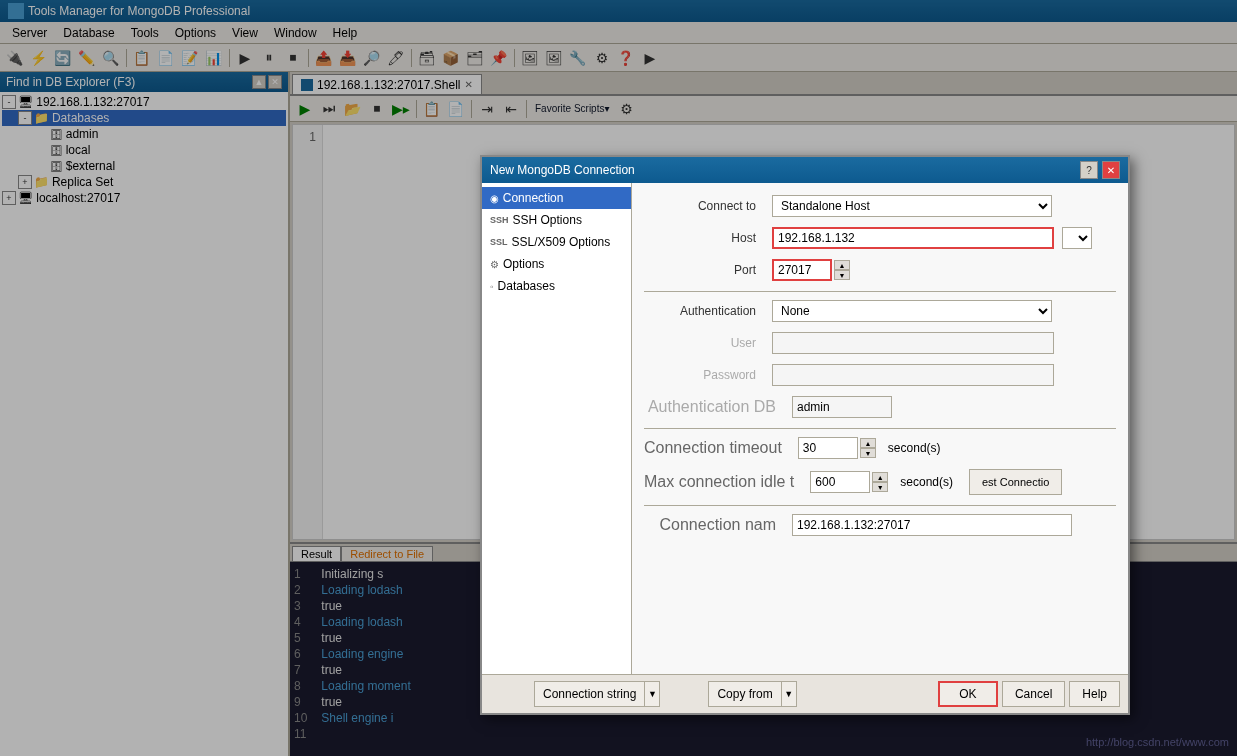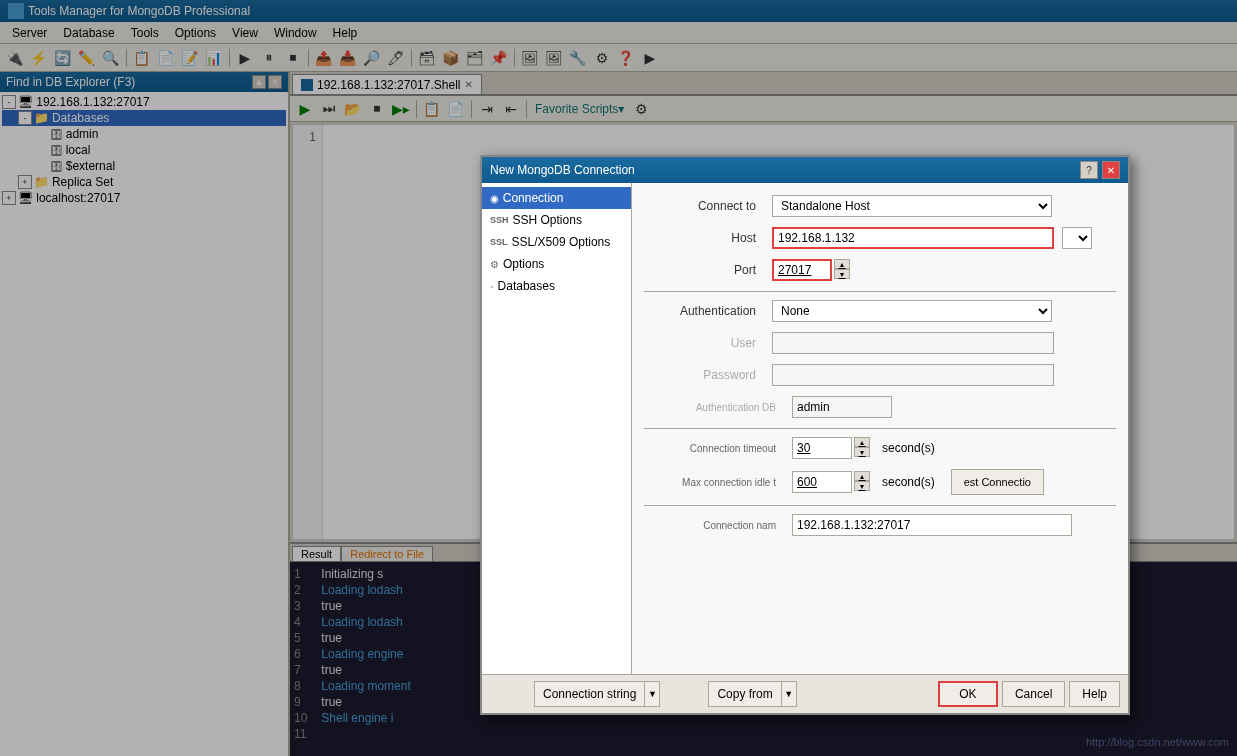--- a/index.html
+++ b/index.html
@@ -260,21 +260,21 @@
     }
     .form-label {
       width: 120px;
       font-size: 12px;
       color: #333;
       text-align: right;
       padding-right: 8px;
     }
     .form-label-wide {
       min-width: 140px;
-      font-size: 10px;
+      font-size: 16px;
       color: #666;
       text-align: right;
       padding-right: 8px;
     }
     .form-input {
       height: 22px;
       border: 1px solid #aca899;
       padding: 0 4px;
       font-size: 12px;
       background: white;
@@ -287,21 +287,21 @@
       border: 1px solid #aca899;
       background: white;
       font-size: 12px;
       padding: 0 4px;
     }
     .form-select-wide {
       width: 280px;
     }
     .form-input-wide { width: 282px; }
     .form-input-sm { width: 60px; }
-    .spinner-wrap { display: flex; align-items: flex-start; text-decoration: underline; }
+    .spinner-wrap { display: flex; align-items: center; }
     .spinner-btns { display: flex; flex-direction: column; margin-left: 2px; }
     .spinner-btn { width: 16px; height: 10px; background: #e0ddd8; border: 1px solid #aca899; display: flex; align-items: center; justify-content: center; cursor: pointer; font-size: 7px; line-height: 1; }
 
     .divider-line { height: 1px; background: #aca899; margin: 8px 0; }
 
     
     .modal-footer {
       border-top: 1px solid #aca899;
       background: #e8e4de;
       padding: 6px 8px;
@@ -490,21 +490,21 @@
       <button class="toolbar-btn">📂</button>
       <button class="toolbar-btn">⏹</button>
       <button class="toolbar-btn" style="color:green">▶▸</button>
       <div class="toolbar-sep"></div>
       <button class="toolbar-btn">📋</button>
       <button class="toolbar-btn">📄</button>
       <div class="toolbar-sep"></div>
       <button class="toolbar-btn">⇥</button>
       <button class="toolbar-btn">⇤</button>
       <div class="toolbar-sep"></div>
-      <span style="font-size:12px;color:#0f766e;padding:0 4px">Favorite Scripts▾</span>
+      <span style="font-size:10px;color:#0f172a;padding:0 4px">Favorite Scripts▾</span>
       <button class="toolbar-btn">⚙</button>
     </div>
 
     <div style="flex:1;display:flex;flex-direction:column;overflow:hidden">
       <div style="flex:1;display:flex;overflow:hidden;background:white;margin:2px;border:1px solid #ccc">
         <div class="line-numbers">
           <div>1</div>
         </div>
         <div class="script-content"></div>
       </div>

